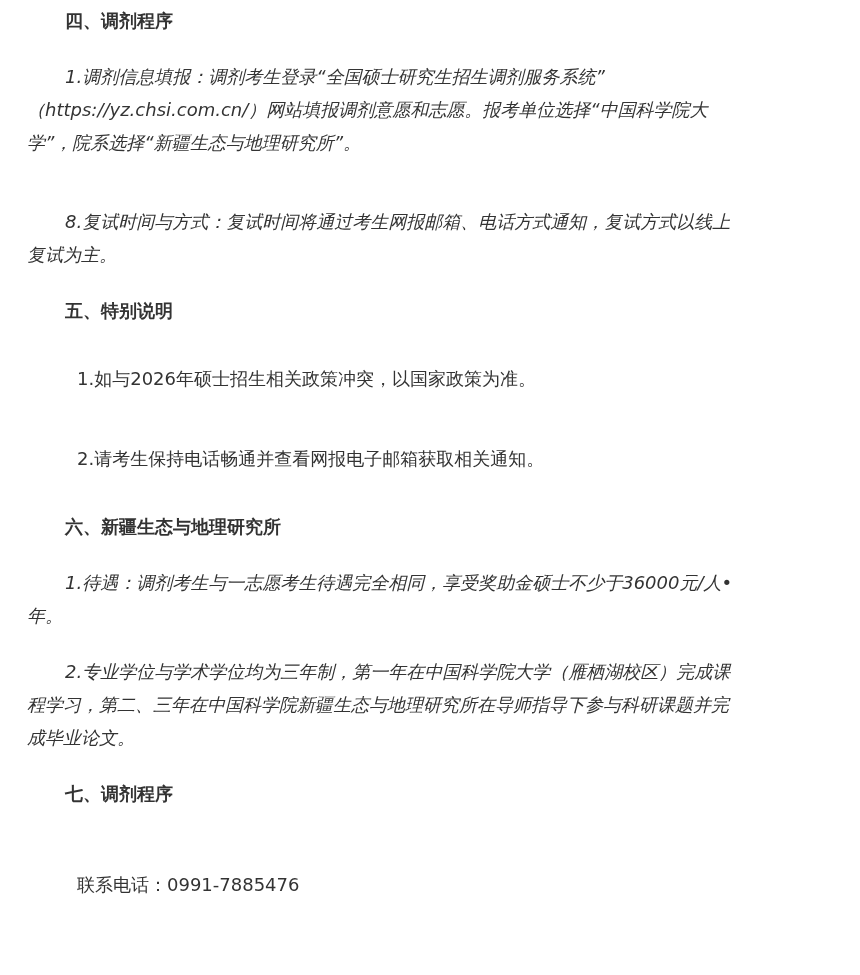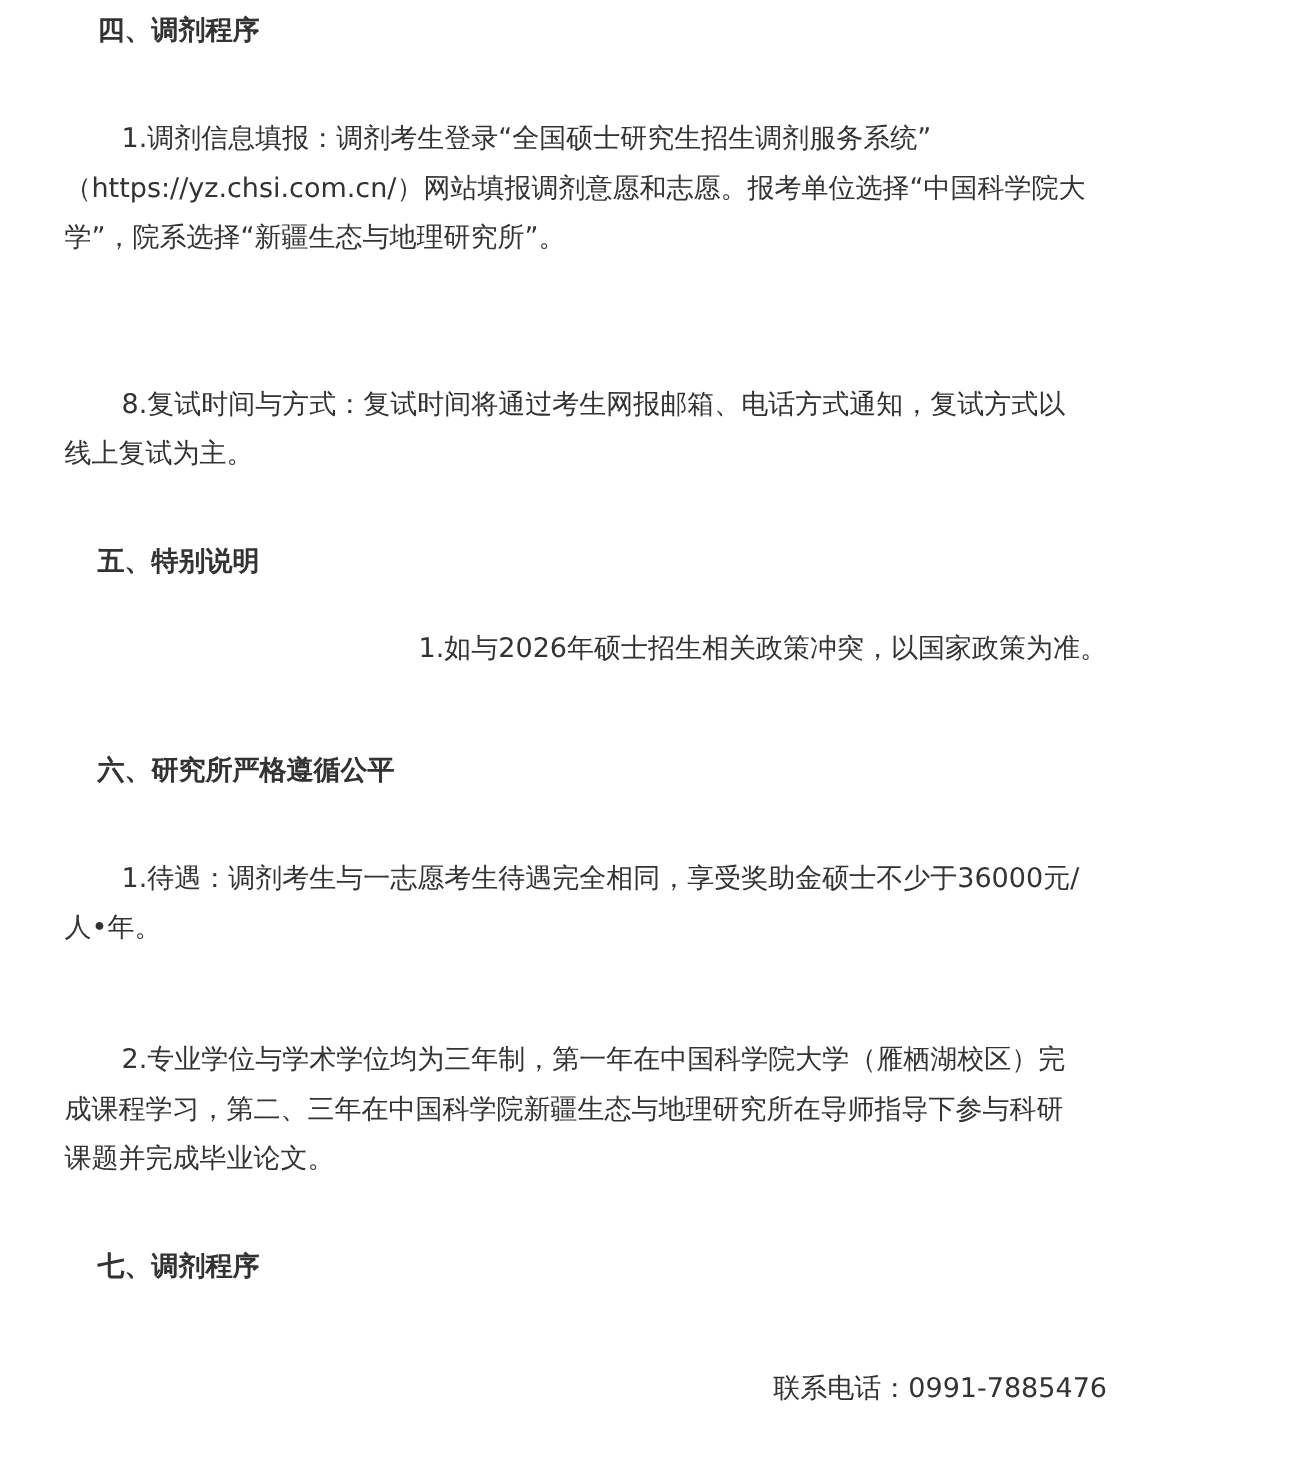--- a/index.html
+++ b/index.html
@@ -24,28 +24,28 @@
     }
     .heading {
       margin: 0;
       padding-left: 38px;
       font-weight: bold;
       font-size: 18px;
       line-height: 33px;
       color: #333333;
     }
     p.para {
-      margin: 16px;
+      margin: 0;
       text-indent: 38px;
       letter-spacing: 0px;
+      font-style: italic;
     }
     p.plain {
-      margin: 2px;
+      margin: 12px;
       padding-left: 38px;
-      text-align: right;
     }
     .gap-s { height: 23px; }
     .gap-m { height: 23px; }
   </style>
 </head>
 <body>
 
 <div class="article">
 
   <div style="height:4px"></div>
@@ -54,23 +54,24 @@
   <p class="para">1.调剂信息填报：调剂考生登录“全国硕士研究生招生调剂服务系统” （https://yz.chsi.com.cn/）网站填报调剂意愿和志愿。报考单位选择“中国科学院大学”，院系选择“新疆生态与地理研究所”。</p>
   <div class="gap-s"></div>
   <div class="gap-s"></div>
   <p class="para">8.复试时间与方式：复试时间将通过考生网报邮箱、电话方式通知，复试方式以线上复试为主。</p>
   <div class="gap-s"></div>
 
   <h3 class="heading">五、特别说明</h3>
   <div class="gap-m"></div>
   <p class="plain">1.如与2026年硕士招生相关政策冲突，以国家政策为准。</p>
   <div class="gap-s"></div>
+  <p class="plain">2.请考生保持电话畅通并查看网报电子邮箱获取相关通知。</p>
   <div class="gap-s"></div>
 
-  <h3 class="heading">六、研究所严格遵循公平</h3>
+  <h3 class="heading">六、新疆生态与地理研究所</h3>
   <div class="gap-m"></div>
   <p class="para">1.待遇：调剂考生与一志愿考生待遇完全相同，享受奖助金硕士不少于36000元/人•年。</p>
   <div class="gap-s"></div>
   <p class="para">2.专业学位与学术学位均为三年制，第一年在中国科学院大学（雁栖湖校区）完成课程学习，第二、三年在中国科学院新疆生态与地理研究所在导师指导下参与科研课题并完成毕业论文。</p>
   <div class="gap-s"></div>
 
   <h3 class="heading">七、调剂程序</h3>
   <div class="gap-m"></div>
   <div class="gap-s"></div>
   <p class="plain">联系电话：0991-7885476</p>

